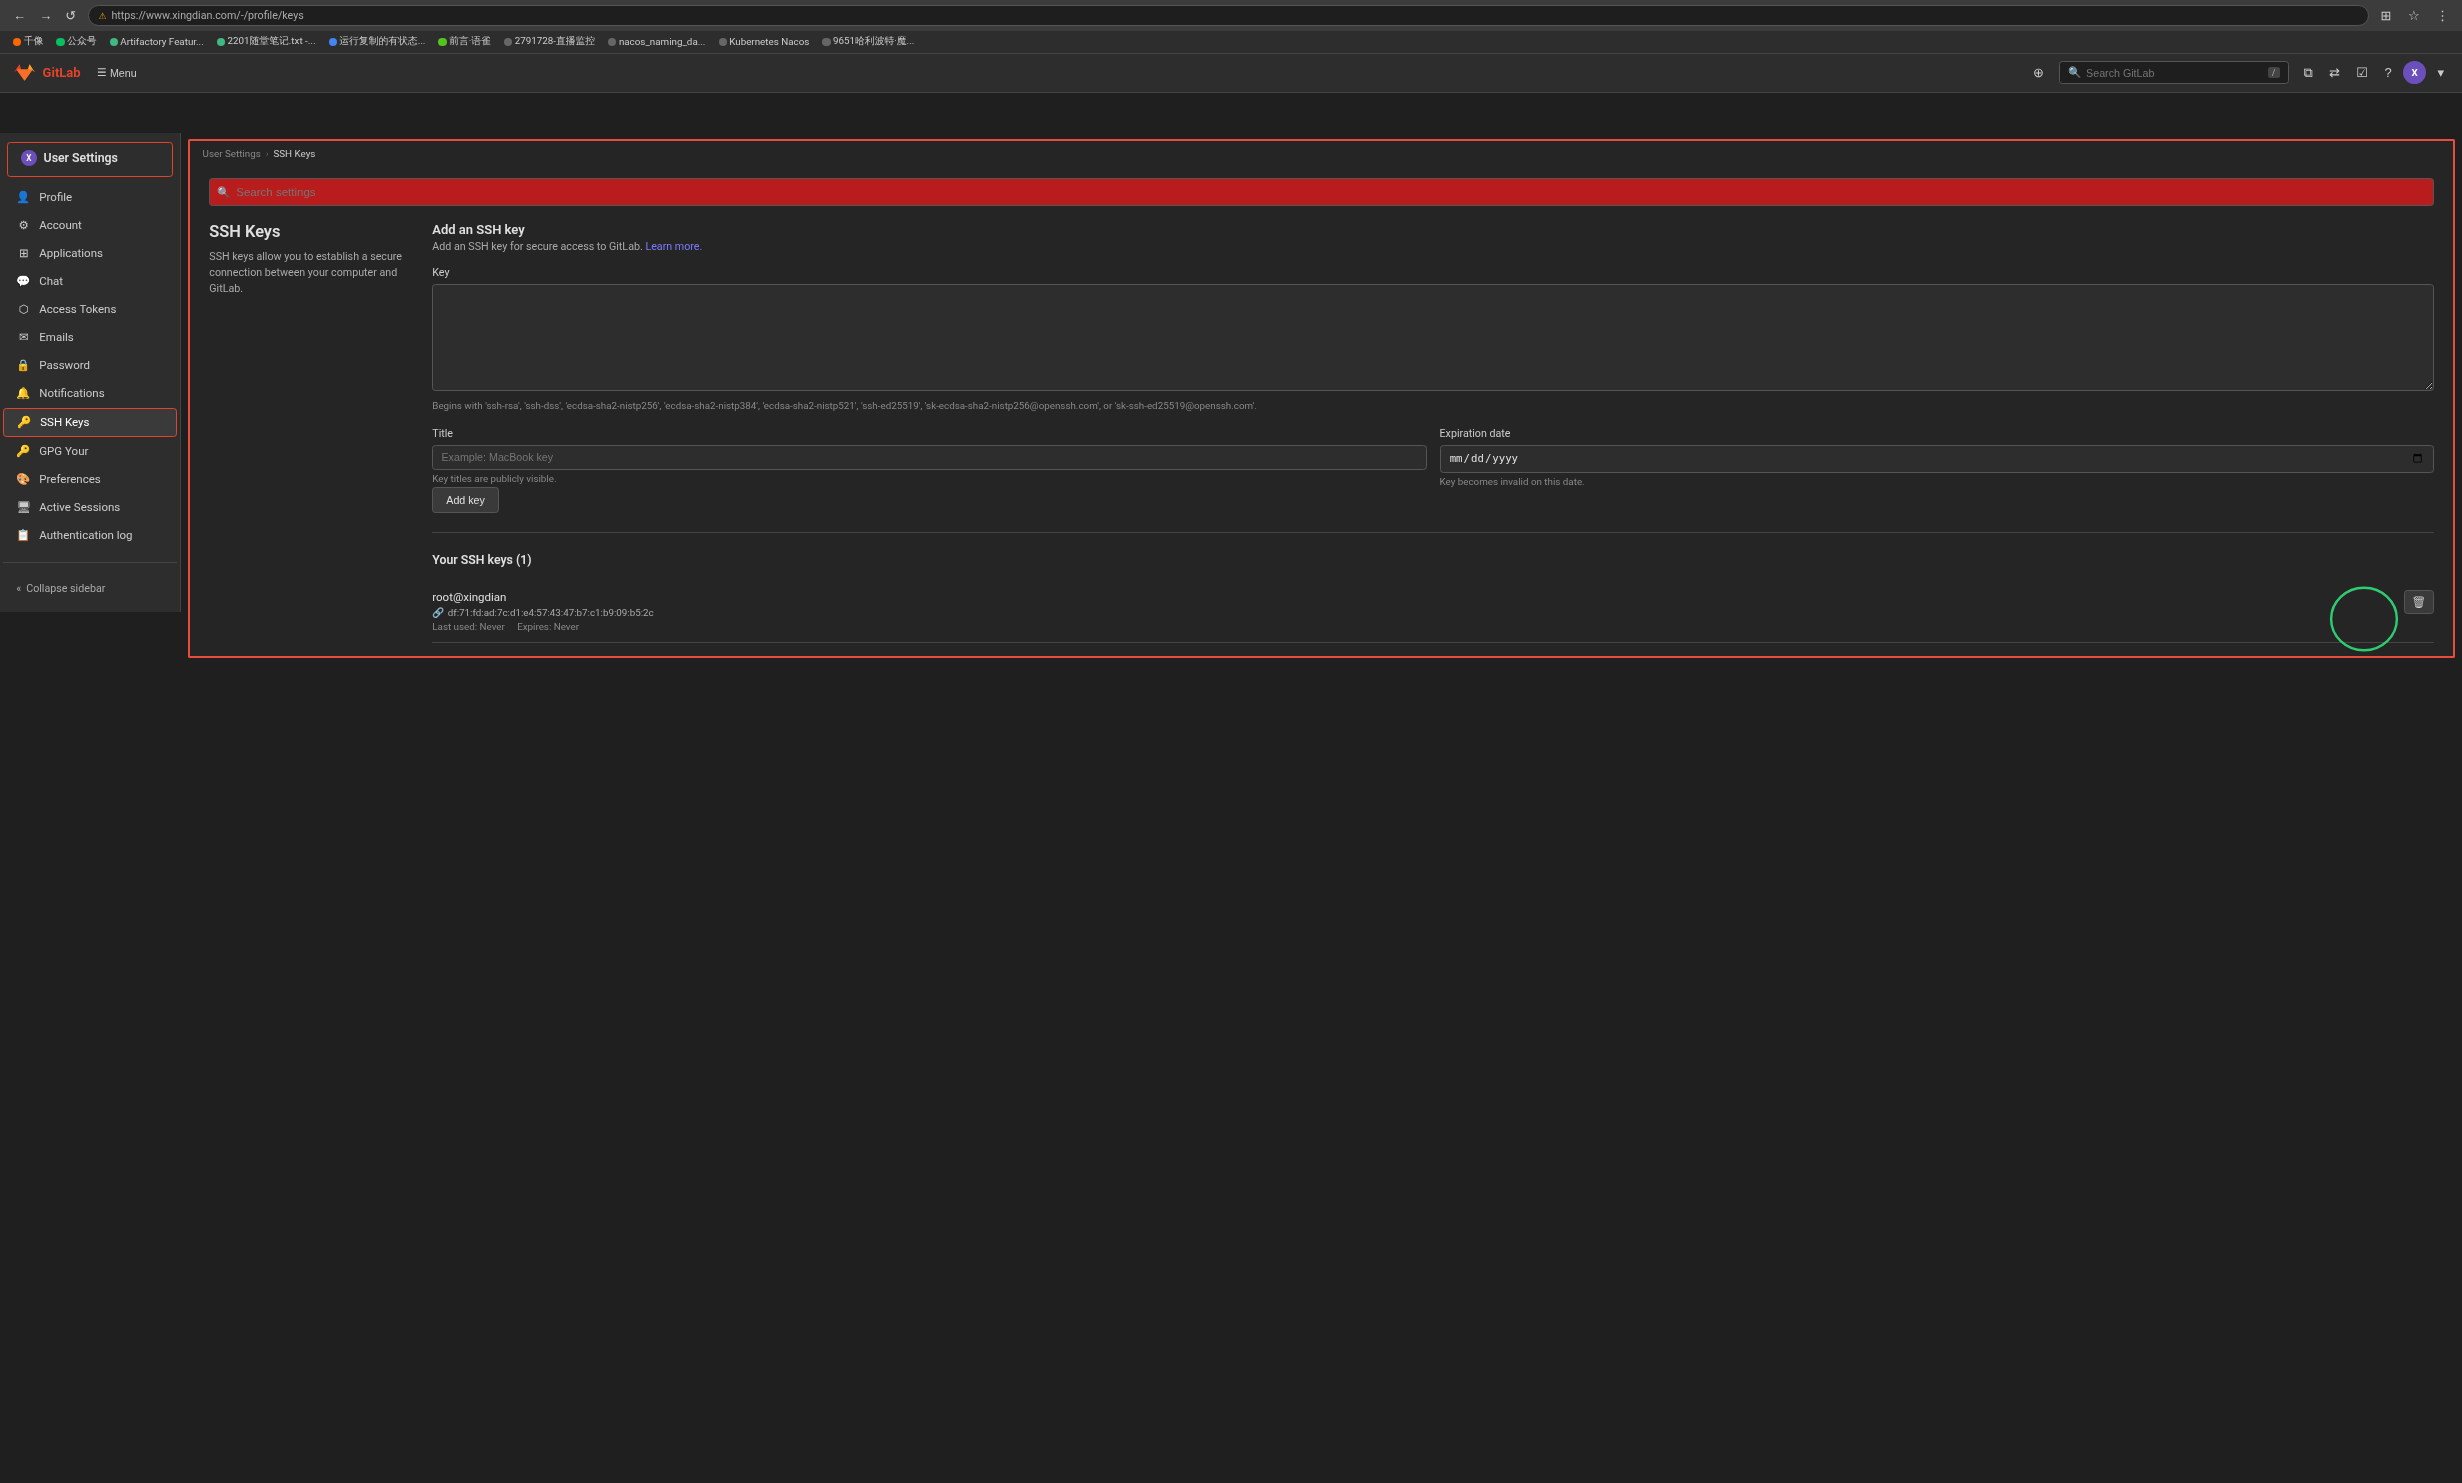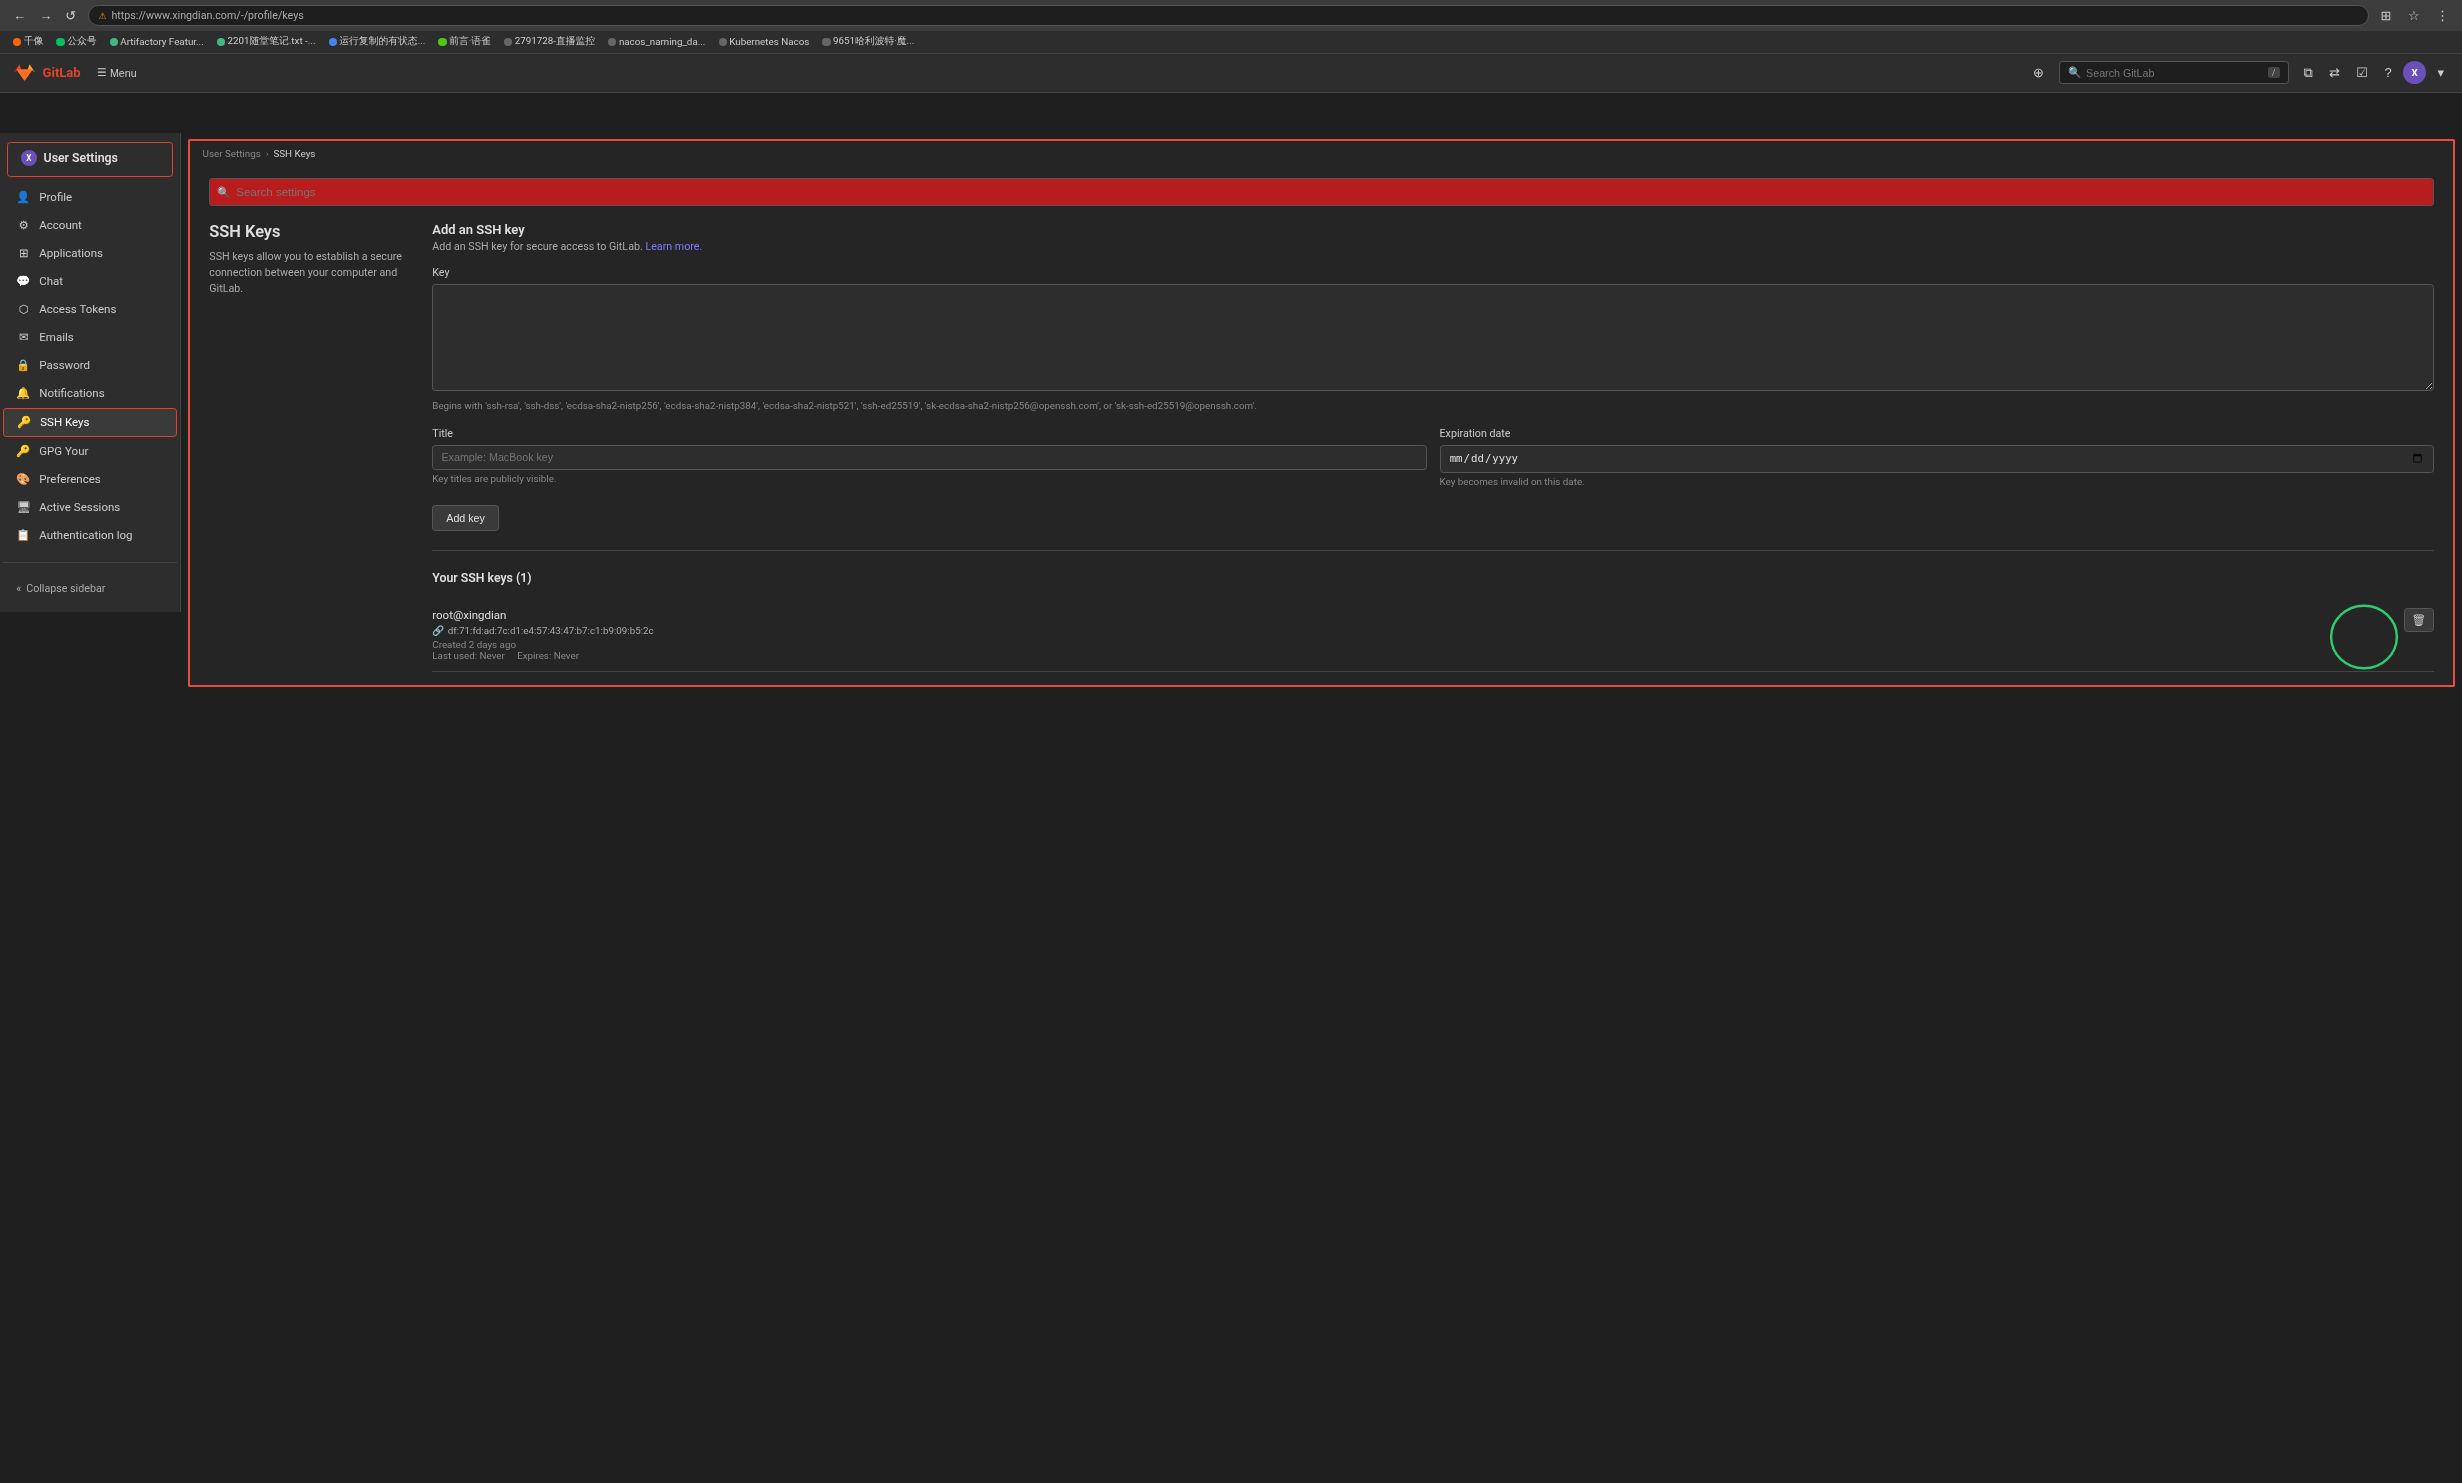--- a/index.html
+++ b/index.html
@@ -353,21 +353,21 @@
     .key-hint {
       font-size: 9.8px;
       color: #888;
       margin-bottom: 13px;
       line-height: 1.5;
     }
 
     .form-row {
       display: flex;
       gap: 13px;
-      margin-bottom: 18px;
+      margin-bottom: 0;
     }
     .form-group {
       flex: 1;
     }
     .form-input {
       width: 100%;
       background: #2d2d2d;
       border: 0.8px solid #555;
       border-radius: 3.3px;
       padding: 5.7px 8.2px;
@@ -711,23 +711,20 @@
               <div class="ssh-keys-header">Your SSH keys (1)</div>
 
               <div class="ssh-key-item">
                 <div class="ssh-key-info">
                   <div class="ssh-key-name">root@xingdian</div>
                   <div class="ssh-key-fingerprint">
                     <span>🔗</span>
                     <span>df:71:fd:ad:7c:d1:e4:57:43:47:b7:c1:b9:09:b5:2c</span>
                   </div>
                   <div class="ssh-key-meta">
-                    <span>Created 2 days ago</span>
-                  </div>
-                  <div class="ssh-key-meta">
                     <span>Last used: Never</span>
                     <span>Expires: Never</span>
                   </div>
                 </div>
                 <div class="ssh-key-right">
 
                   <svg width="74" height="74" style="position:absolute;right:33px;top:-8.2px;" viewBox="0 0 90 90">
                     <ellipse cx="45" cy="45" rx="40" ry="38" fill="none" stroke="#2ecc71" stroke-width="3"></ellipse>
                   </svg>
                   <button class="delete-btn">🗑</button>

